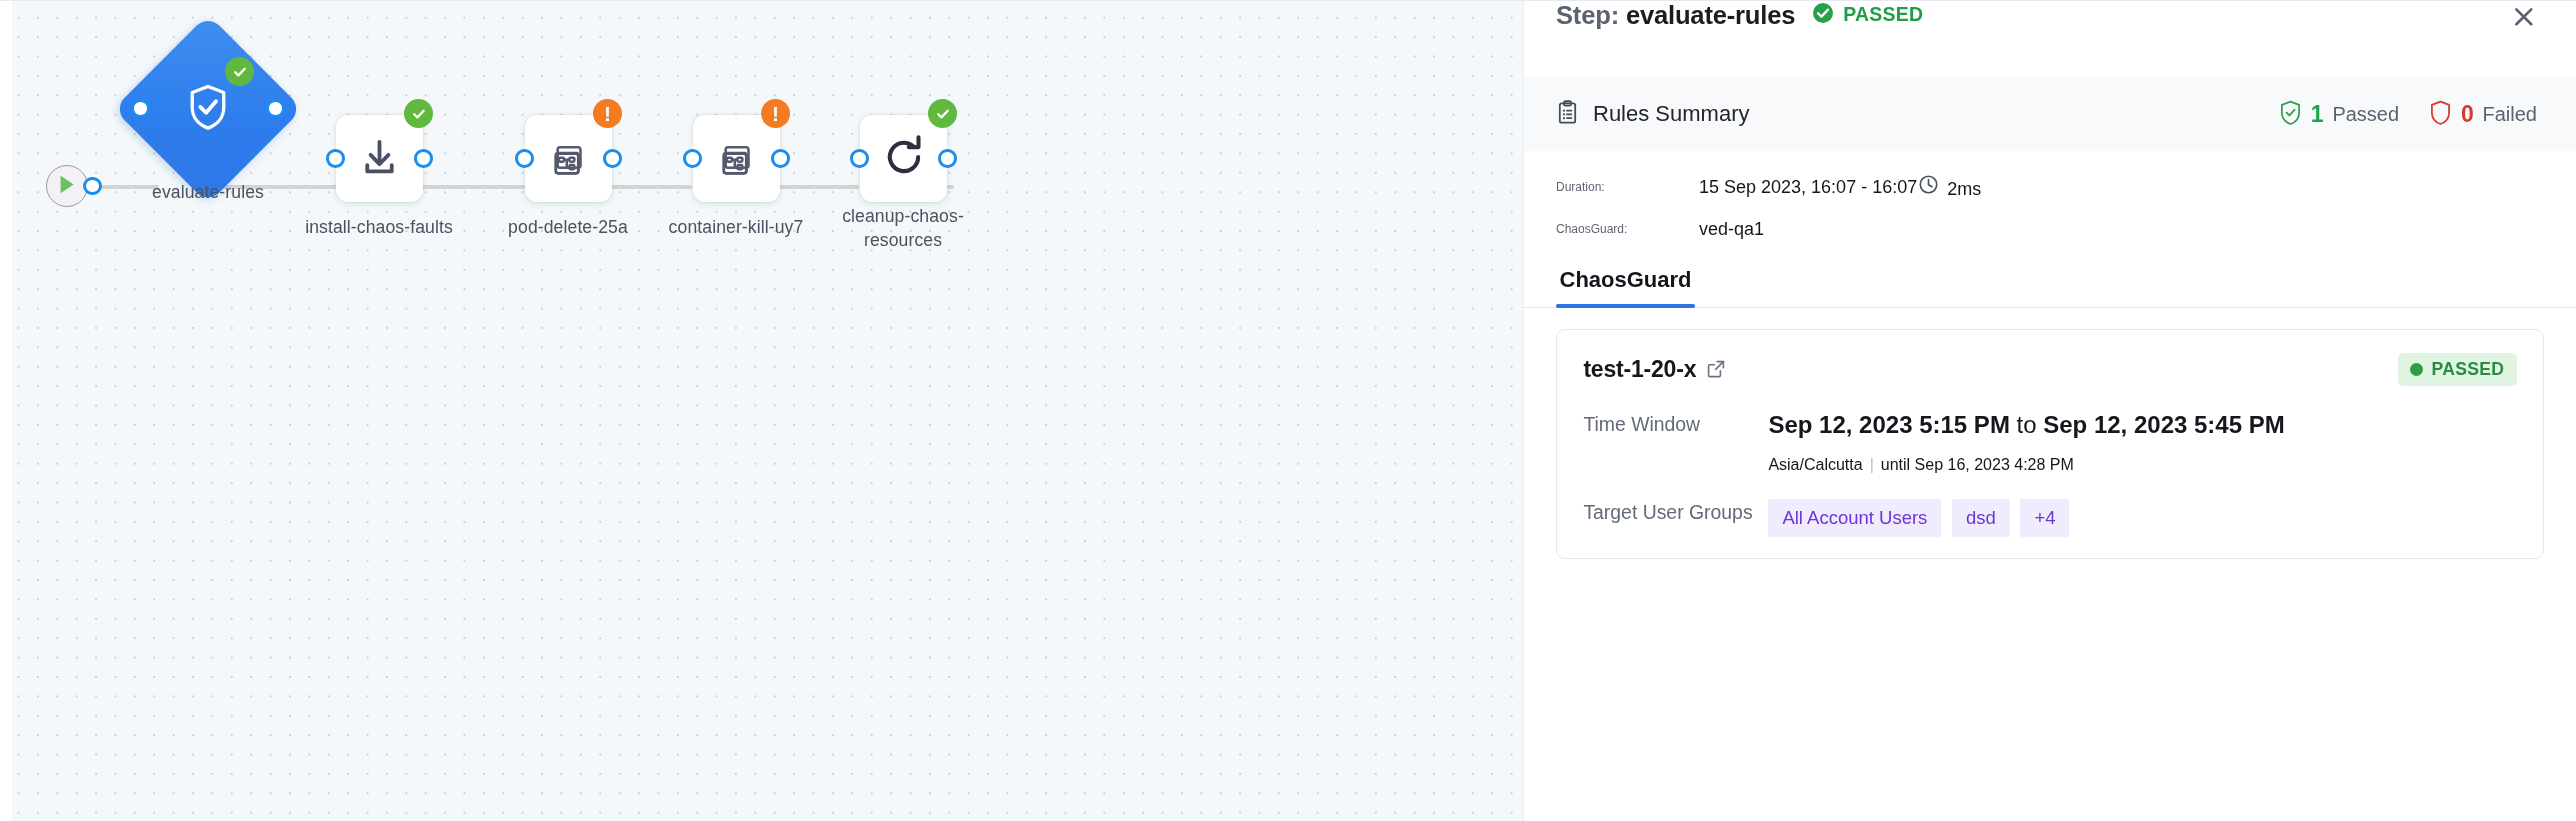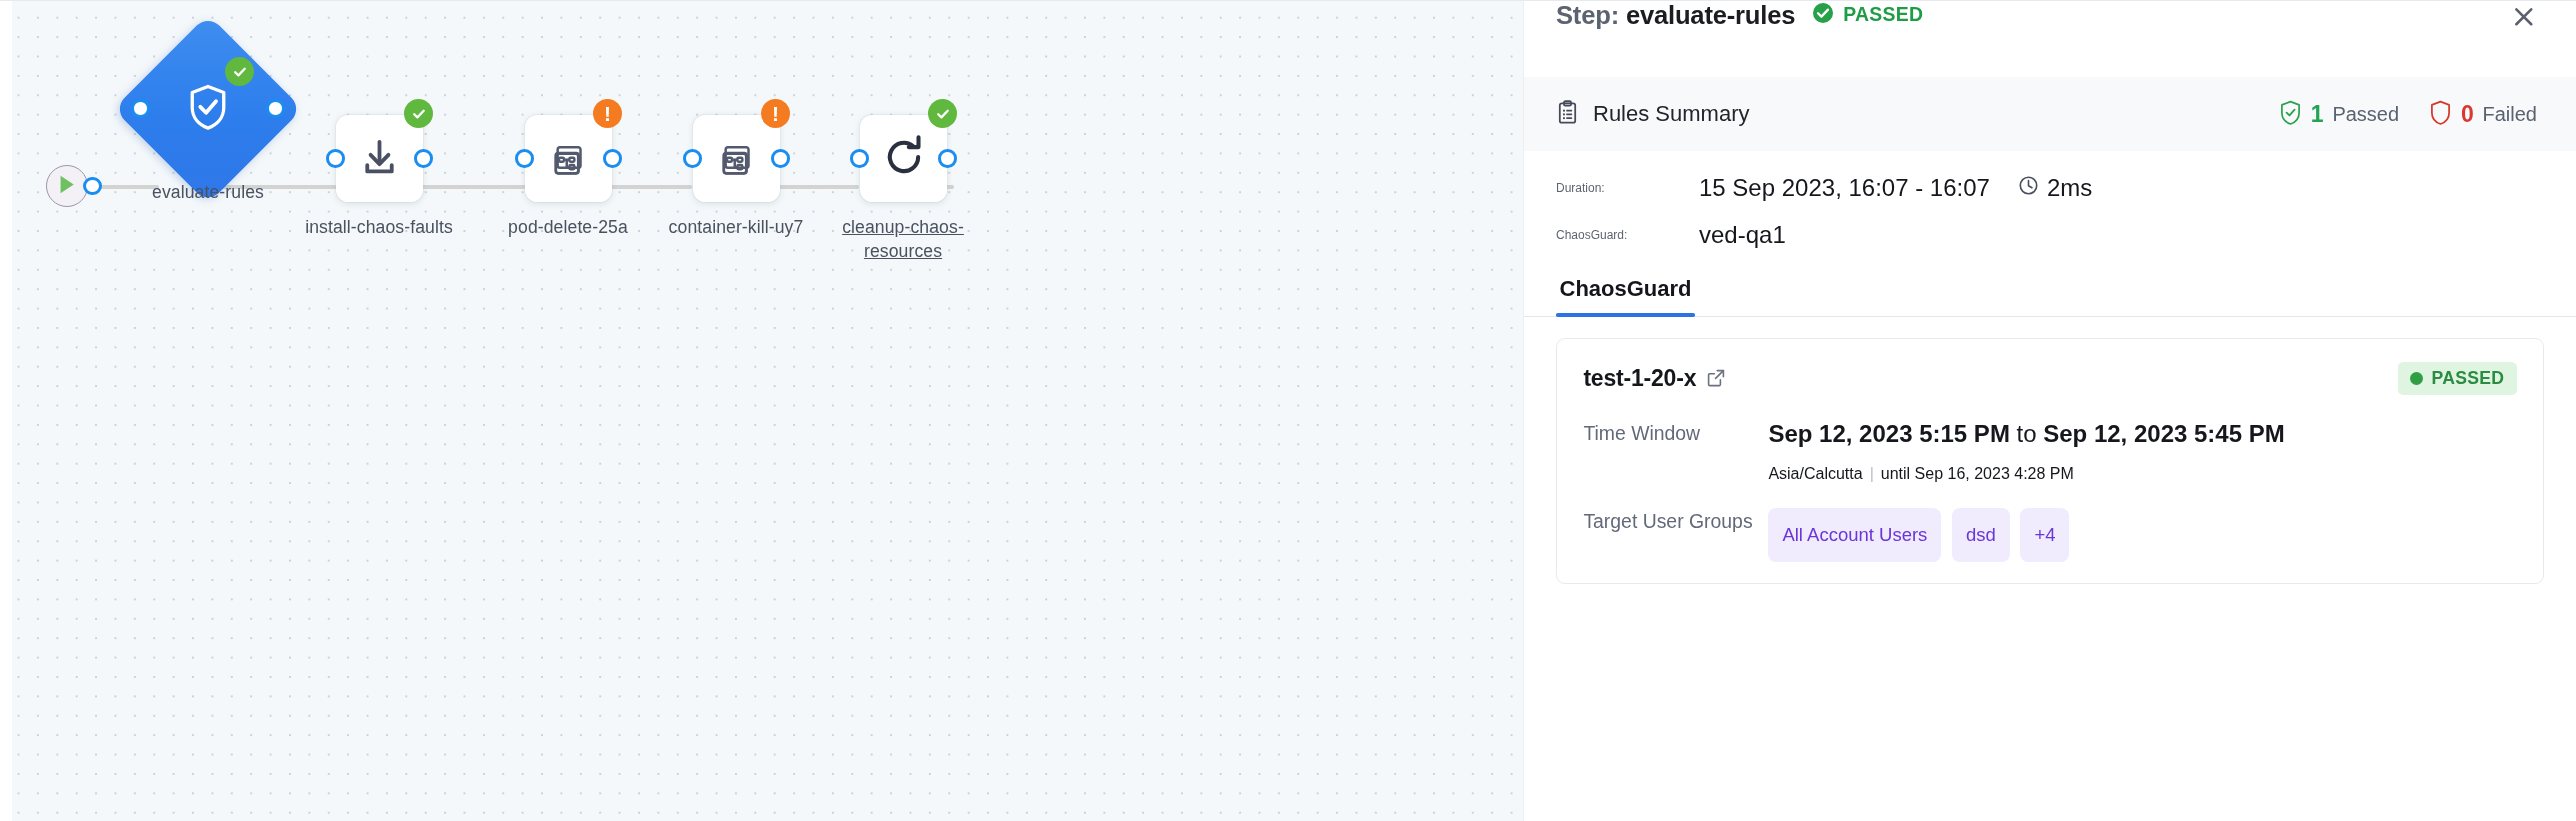--- a/index.html
+++ b/index.html
@@ -129,21 +129,21 @@
   .rs-right { margin-left:auto; display:flex; align-items:center; gap: 30px; }
   .rs-stat { display:flex; align-items:center; gap: 8.8px; }
   .rs-num { font-size: 23px; font-weight: 700; }
   .rs-num.pass { color:#23a455; }
   .rs-num.fail { color:#d83a30; }
   .rs-word { font-size: 20px; color:#5a6170; }
 
   .meta { padding: 23px 32px 0 32px; }
   .meta-row { display:flex; align-items:center; margin-bottom: 18.5px; }
   .meta-key { width: 143px; font-size: 12px; color:#5d6472; }
-  .meta-val { font-size: 24px; color:#15171c; display:flex; align-items:center; gap: 28px; }
+  .meta-val { font-size: 18px; color:#15171c; display:flex; align-items:center; gap: 1px; }
   .meta-dur-time { color:#15171c; }
   .meta-ms { display:flex; align-items:flex-end; gap: 8px; }
 
   .tabs {
     margin-top: 12.3px;
     border-bottom: 0.9px solid #e4e7ec;
     padding: 0 32px;
     display:flex;
   }
   .tab {
@@ -174,22 +174,22 @@
   .card-row { display:flex; margin-top: 25px; }
   .card-key { width: 185px; font-size: 19.4px; color:#62697a; padding-top: 1.8px; }
   .card-val { flex:1; }
   .tw-main { font-size: 24px; color:#15171c; font-weight: 700; }
   .tw-main .to { font-weight: 400; }
   .tw-sub { font-size: 16px; color:#15171c; margin-top: 17px; }
   .tw-sub .sep { color:#b9bec9; margin: 0 7px; }
 
   .chips { display:flex; gap: 10.6px; align-items:center; flex-wrap: wrap; }
   .chip {
-    background:#f0ecfd; color:#6a35d9; border-radius: 8px;
-    padding: 16px 14px; font-size: 18.5px; font-weight: 500;
+    background:#f0ecfd; color:#6a35d9; border-radius: 2px;
+    padding: 8px 14px; font-size: 18.5px; font-weight: 500;
   }
 </style>
 </head>
 <body>
 
 <div class="app">
 
   <div class="canvas">
 
     <div class="edge" style="left:67px;  top:184px; width:92px;"></div>
@@ -309,21 +309,21 @@
           </svg>
         </span>
       </div>
       <div class="badge ok" style="left:68px; top:-16px;">
         <svg width="16" height="16" viewBox="0 0 18 18" aria-hidden="true">
           <path d="M3.6 9.3 L7.2 12.8 L14.3 5.4" fill="none" stroke="#fff" stroke-width="2.6" stroke-linecap="round" stroke-linejoin="round"></path>
         </svg>
       </div>
       <div class="port" style="left:-9.7px; top:34px;"></div>
       <div class="port" style="left:78px;  top:34px;"></div>
-      <div class="node-label" style="top:100px; left:43px;text-decoration:underline;">cleanup-chaos-resources</div>
+      <div class="node-label" style="top:89px; left:43px;">cleanup-chaos-resources</div>
     </div>
 
   </div>
 
   <div class="panel">
 
     <div class="panel-header">
       <div class="panel-title">
         <span class="lbl">Step:</span>
         <span>evaluate-rules</span>

